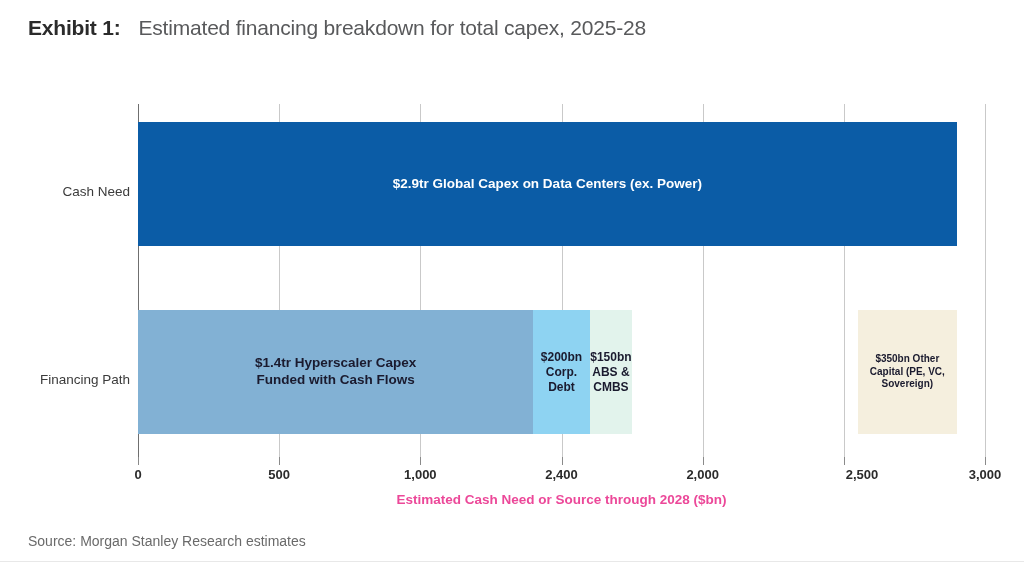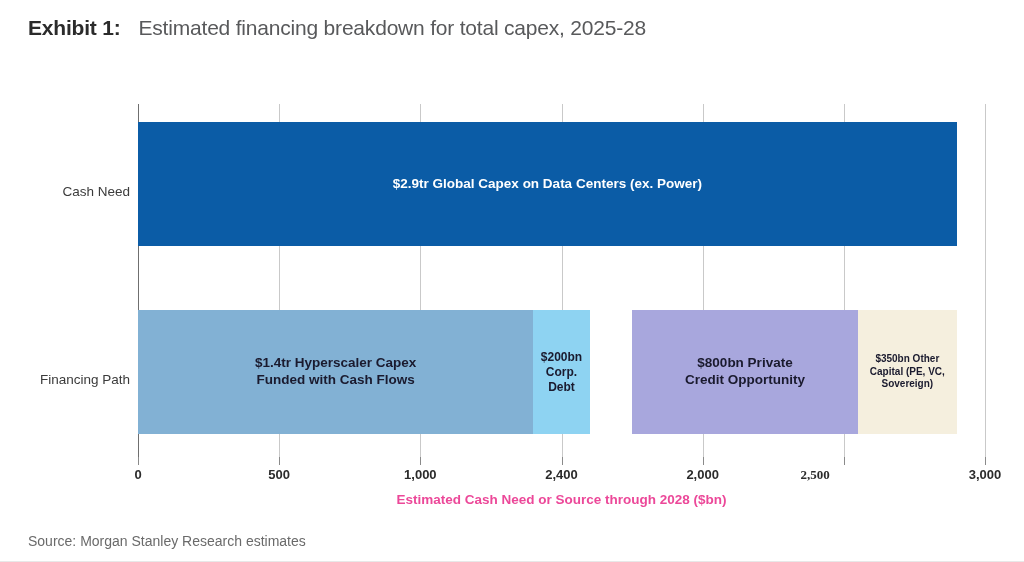--- a/index.html
+++ b/index.html
@@ -207,23 +207,24 @@
     <div class="bar-row" id="row-financing-path">
         <div class="bar" style="left: 0px; width: 395.267px; background: rgb(130, 177, 212);">
           <div class="bar-label dark" style="color: rgb(26, 26, 46);">$1.4tr Hyperscaler Capex
 Funded with Cash Flows</div>
         </div>
         <div class="bar" style="left: 395.267px; width: 56.4667px; background: rgb(142, 211, 242);">
           <div class="bar-label small dark" style="color: rgb(26, 26, 46);">$200bn
 Corp.
 Debt</div>
         </div>
-        <div class="bar" style="left: 494.083px; width: 225.867px; background: rgb(168, 167, 221);">
-          <div class="bar-label dark" style="color: rgb(26, 26, 46);">$800bn Private
-Credit Opportunity</div>
+        <div class="bar" style="left: 451.733px; width: 42.35px; background: rgb(226, 243, 236);">
+          <div class="bar-label small dark" style="color: rgb(26, 26, 46);">$150bn
+ABS &amp;
+CMBS</div>
         </div>
         <div class="bar" style="left: 719.95px; width: 98.8167px; background: rgb(245, 239, 222);">
           <div class="bar-label tiny dark" style="color: rgb(26, 26, 46);">$350bn Other
 Capital (PE, VC,
 Sovereign)</div>
         </div>
       </div>
   </div>
 
   <div id="x-ticks">
@@ -231,21 +232,21 @@
       <div class="tick-text" style="left: 0px;">0</div>
       <div class="tick-mark" style="left: 141.167px;"></div>
       <div class="tick-text" style="left: 141.167px;">500</div>
       <div class="tick-mark" style="left: 282.333px;"></div>
       <div class="tick-text" style="left: 282.333px;">1,000</div>
       <div class="tick-mark" style="left: 423.5px;"></div>
       <div class="tick-text" style="left: 423.5px;">2,400</div>
       <div class="tick-mark" style="left: 564.667px;"></div>
       <div class="tick-text" style="left: 564.667px;">2,000</div>
       <div class="tick-mark" style="left: 705.833px;"></div>
-      <div class="tick-text" style="left: 677px; font-family: Liberation Serif, serif;">2,500</div>
+      <div class="tick-text" style="left: 724px;">2,500</div>
       <div class="tick-mark" style="left: 847px;"></div>
       <div class="tick-text" style="left: 847px;">3,000</div>
     </div>
 
   <div id="x-axis-title">Estimated Cash Need or Source through 2028 ($bn)</div>
 </div>
 
 <div id="source-note">Source: Morgan Stanley Research estimates</div>
 
 <div id="bottom-rule"></div>

